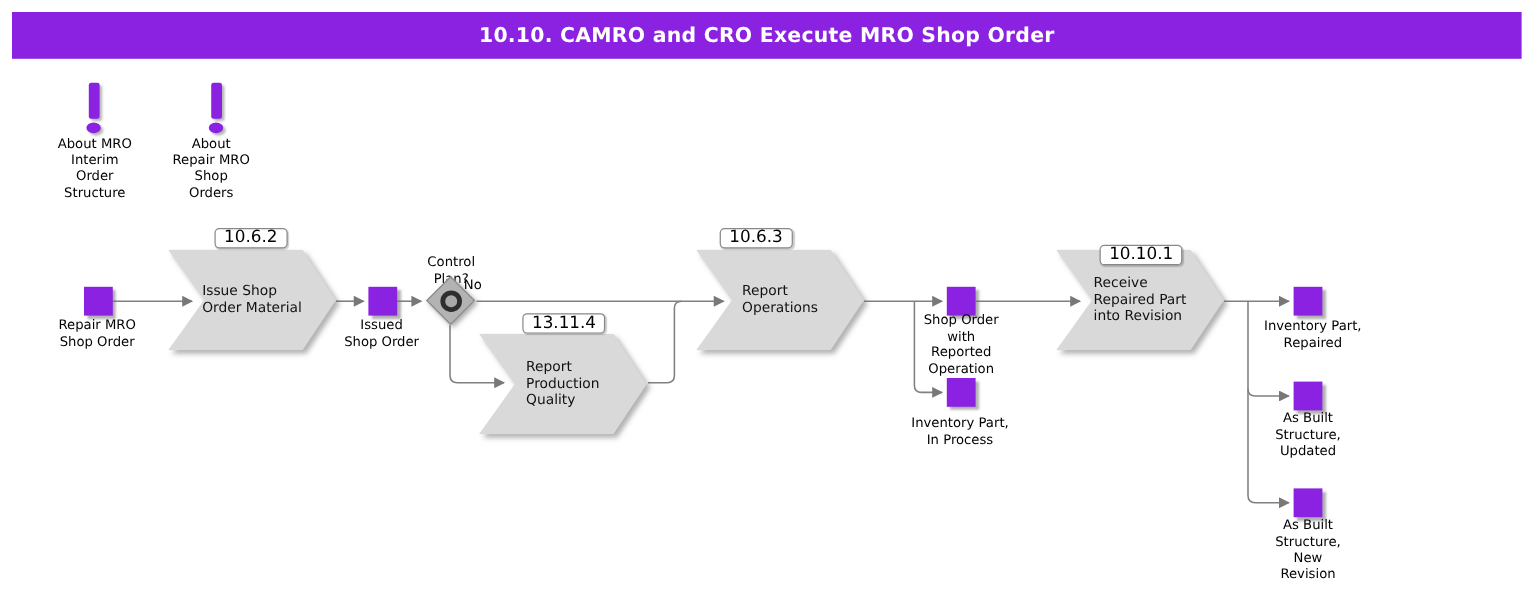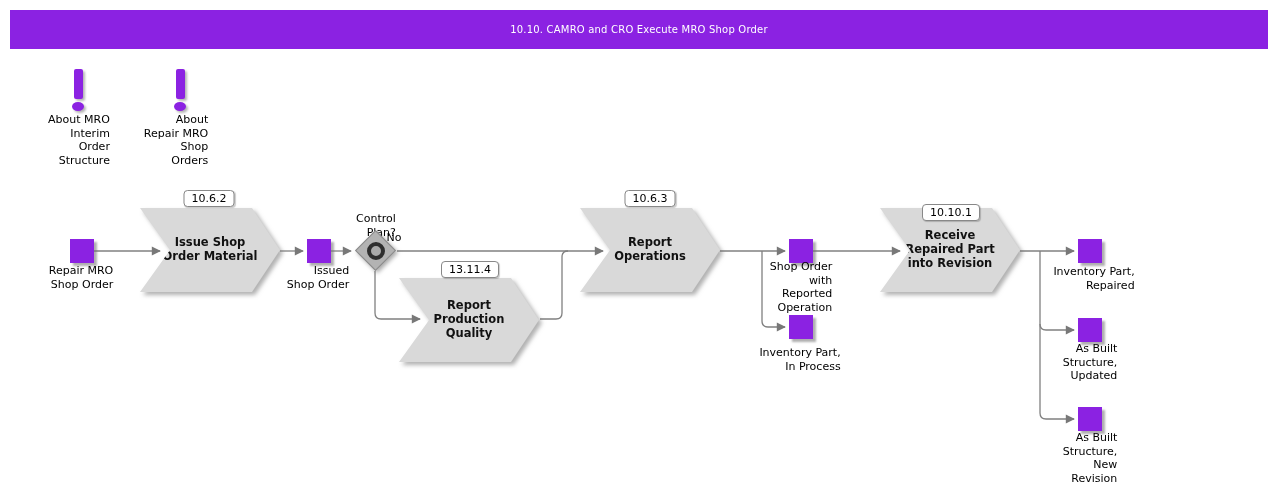--- a/index.html
+++ b/index.html
@@ -3,45 +3,45 @@
 <meta charset="utf-8">
 <style>
   html,body{margin:0;padding:0;background:#fff;}
   body{
     width:1280px;height:498px;position:relative;overflow:hidden;
     font-family:"DejaVu Sans","Liberation Sans",sans-serif;color:#000;
   }
   .header{
     position:absolute;left:10px;top:10px;width:1258px;height:39px;
     background:#8B22E2;color:#fff;display:flex;align-items:center;justify-content:center;
-    font-size:10px;font-weight:normal;letter-spacing:.2px;
+    font-size:17px;font-weight:bold;letter-spacing:.2px;
   }
   .wires{position:absolute;left:0;top:0;z-index:1;pointer-events:none;}
   .note{position:absolute;width:20px;z-index:2;filter:drop-shadow(2px 2px 1px rgba(120,120,120,.55));cursor:pointer;}
   .note .bar{width:9px;height:30px;background:#8B22E2;border-radius:2px;margin:0 auto;}
   .note .dot{width:12px;height:9px;background:#8B22E2;border-radius:50%;margin:3px auto 0;}
   .sq{
     position:absolute;width:24px;height:24px;background:#8B22E2;z-index:2;
     box-shadow:3px 3px 2px rgba(110,110,110,.55);cursor:pointer;
   }
   .lbl{
-    position:absolute;transform:translateX(-50%);text-align:right;z-index:2;
+    position:absolute;transform:translateX(-50%);text-align:center;z-index:2;
     font-size:11px;line-height:13.5px;white-space:pre-line;color:#000;
   }
   .proc{position:absolute;z-index:2;filter:drop-shadow(3px 3px 2px rgba(100,100,100,.5));cursor:pointer;}
   .proc .shape{
     width:100%;height:100%;background:#D9D9D9;
     clip-path:polygon(0% 0%, 80% 0%, 100% 50%, 80% 100%, 0% 100%, 21.5% 50%);
     display:flex;align-items:center;justify-content:center;
   }
-  .ptxt{font-size:11.5px;line-height:1.2;text-align:center;white-space:pre-line;color:#111;font-weight:bold;}
+  .ptxt{font-size:11.5px;line-height:1.2;white-space:pre-line;color:#111;}
   .badge{
     position:absolute;transform:translateX(-50%);z-index:3;background:#fff;
     border:1px solid #888;border-radius:4px;height:15px;line-height:15px;
-    padding:0 7px;font-size:11px;box-shadow:1px 1px 1px rgba(0,0,0,.2);white-space:nowrap;
+    padding:0 7px;font-size:14px;box-shadow:1px 1px 1px rgba(0,0,0,.2);white-space:nowrap;
   }
   .diamond-wrap{position:absolute;left:355px;top:230px;width:41px;height:41px;z-index:2;
     filter:drop-shadow(2px 2px 2px rgba(100,100,100,.55));}
   .diamond{position:absolute;left:6px;top:6px;width:27px;height:27px;background:#B3B3B3;
     border:1px solid #8a8a8a;transform:rotate(45deg);}
   .gw-ring{position:absolute;left:11.5px;top:11.5px;width:10px;height:10px;background:#a9a9a9;
     border:4px solid #2e2e2e;border-radius:50%;}
 </style>
 </head>
 <body>
@@ -116,21 +116,21 @@
 
 <div class="badge" style="left:470px;top:261px">13.11.4</div>
 <div class="proc" style="left:399px;top:278px;width:140px;height:84px">
   <div class="shape">
     <span class="ptxt">Report
 Production
 Quality</span>
   </div>
 </div>
 
-<div class="badge" style="left:650px;top:190px">10.6.3</div>
+<div class="badge" style="left:630px;top:190px">10.6.3</div>
 <div class="proc" style="left:580px;top:208px;width:140px;height:84px">
   <div class="shape">
     <span class="ptxt">Report
 Operations</span>
   </div>
 </div>
 
 <div class="sq" style="left:789px;top:239px"></div>
 <div class="lbl" style="left:801px;top:260px">Shop Order
 with

